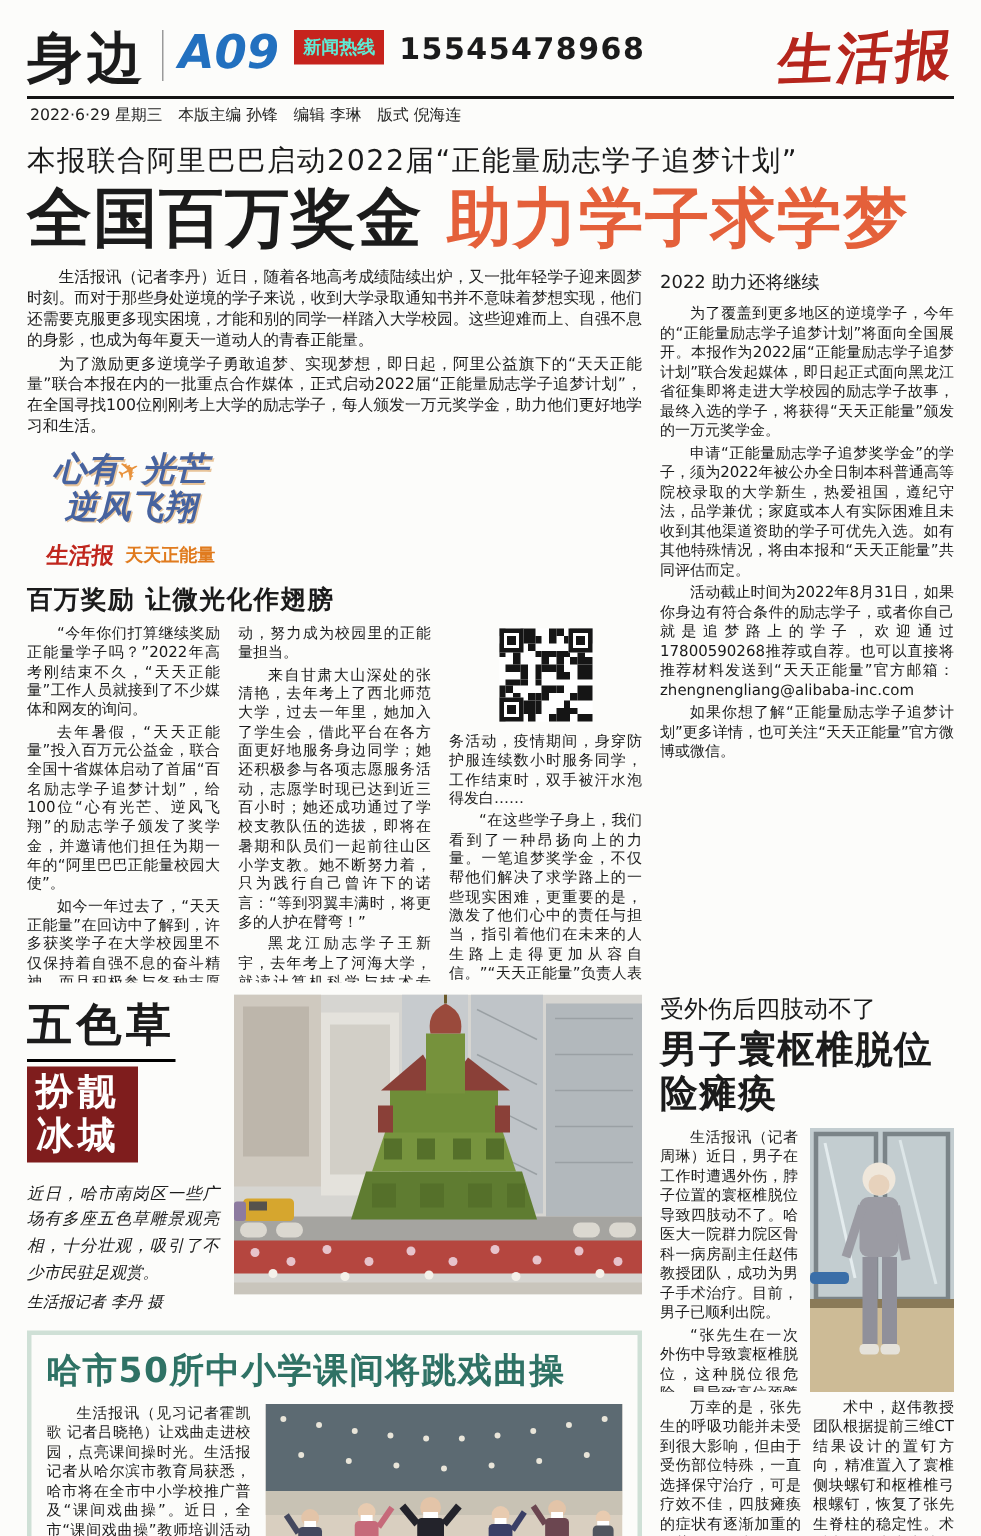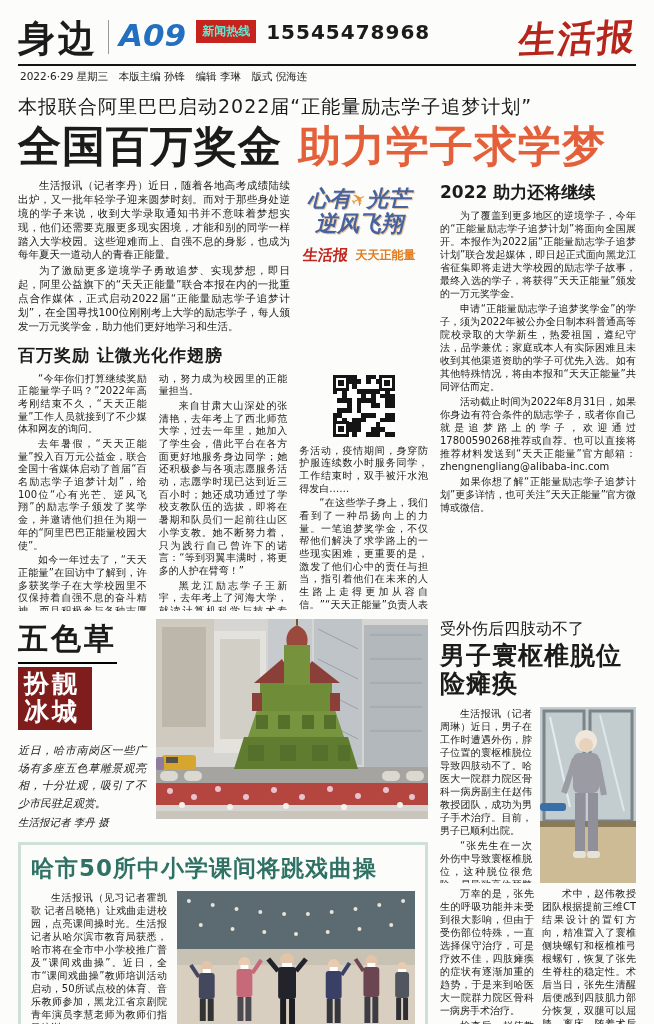--- a/index.html
+++ b/index.html
@@ -22,23 +22,23 @@
   .rule{height:2px;background:#141414;margin-top:7px;}
   .dateline{font-size:10.5px;color:#222;padding:4px 2px 0 2px;}
 
   
   .kicker{font-size:19px;letter-spacing:1px;margin-top:10px;}
   .headline{margin:4px 0 10px 0;font-size:43px;font-weight:900;letter-spacing:1px;line-height:1.05;white-space:nowrap;}
   .hl-orange{color:#e4603a;}
   .main-cols{display:flex;gap:12px;}
   .main-left{width:410px;}
   .main-right{width:196px;font-size:10px;line-height:1.3;}
-  .main-right h2{font-size:17px;font-weight:bold;margin:2px 0 6px 0;}
-
-  .intro-row{display:flex;}
+  .main-right h2{font-size:12px;font-weight:normal;margin:2px 0 6px 0;}
+
+  .intro-row{display:flex;flex-direction:column;}
   .intro{flex:1;font-size:10.5px;line-height:1.32;}
   .promo{width:138px;text-align:center;padding-top:8px;}
   .promo-art{font-weight:900;font-style:italic;font-size:22px;line-height:1.12;color:#47639f;
              text-shadow:1px 1px 0 #e8c49a;}
   .plane{color:#e8923c;display:inline-block;transform:rotate(-28deg);font-style:normal;font-size:18px;text-shadow:none;}
   .promo-brands{margin-top:10px;display:flex;justify-content:center;align-items:center;gap:8px;}
   .brand-red{color:#c0261d;font-weight:bold;font-size:15px;font-family:"DejaVu Serif","Liberation Serif",serif;transform:skewX(-6deg);}
   .brand-orange{color:#e07b1e;font-weight:bold;font-size:12px;}
 
   .subhead{font-size:17px;font-weight:bold;margin:8px 0 6px 0;letter-spacing:1px;}

